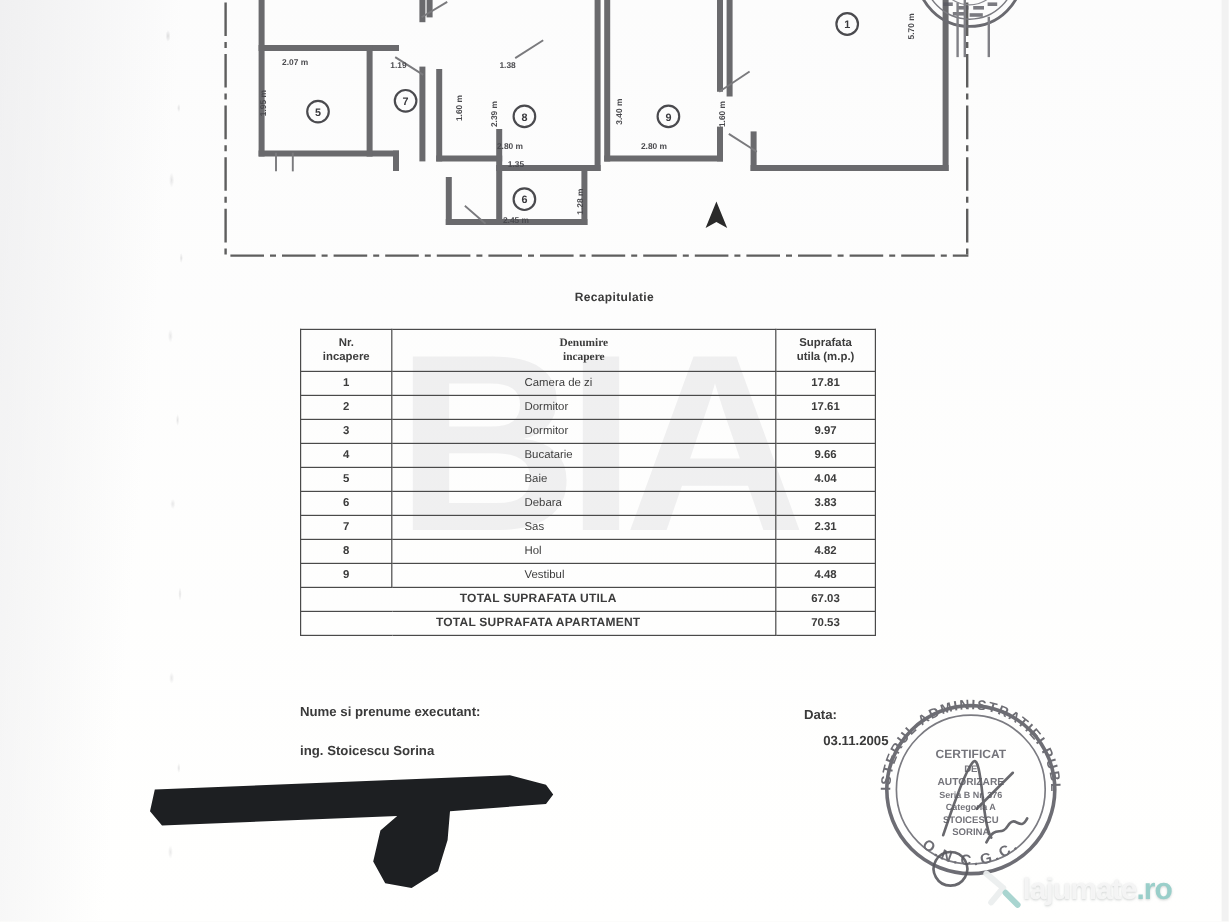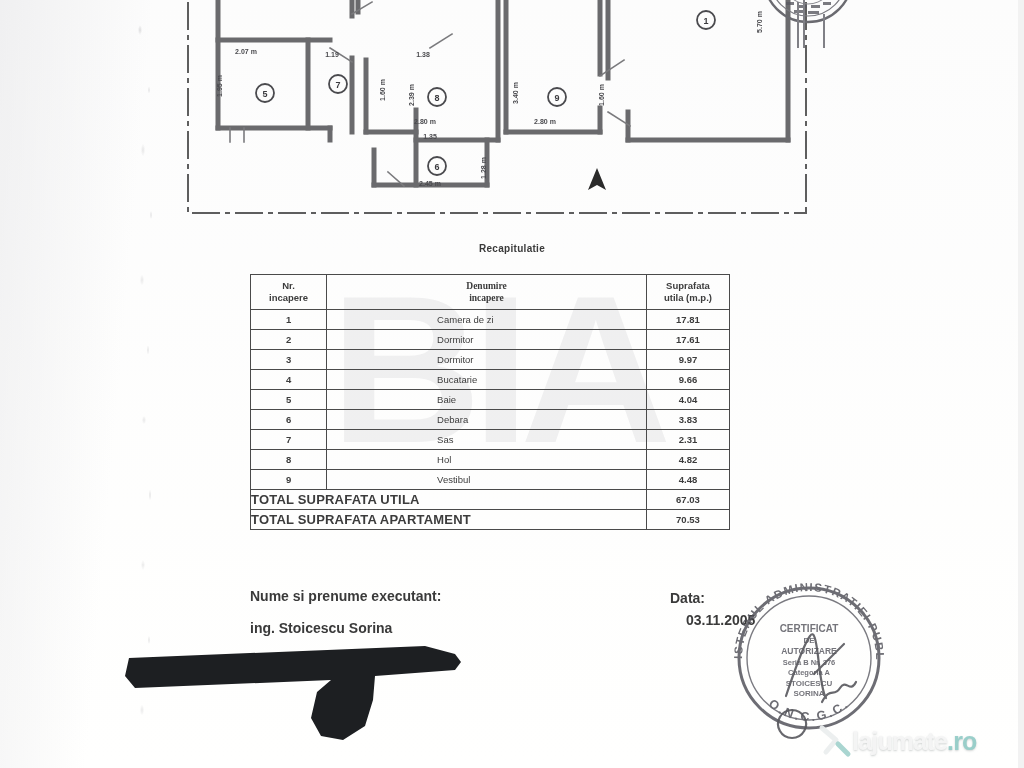--- a/index.html
+++ b/index.html
@@ -58,23 +58,23 @@
   table{border-collapse:collapse;width:100%;
         font-size:9.5px;color:#3c3c3c;}
   th,td{border:1px solid #4a4a4a;padding:0;height:19px;line-height:19px;}
   thead th{height:34px;line-height:12px;font-size:9.5px;font-weight:700;text-align:center;}
   .c-nr{width:92px;text-align:center;}
   .c-den{width:288px;text-align:left;padding-left:110px;}
   .c-sup{width:100px;text-align:center;}
   td.num{text-align:center;font-weight:700;}
   td.val{text-align:center;font-weight:700;}
   tr.total td{font-weight:700;}
-  .tot-label{font-size:13px;letter-spacing:.2px;}
-  
-  .ftxt{position:absolute;font-size:14px;color:#3a3a3a;font-weight:600;}
+  .tot-label{text-align:center;font-size:10px;letter-spacing:.2px;}
+  
+  .ftxt{position:absolute;font-size:11px;color:#3a3a3a;font-weight:600;}
   #nume-lbl{left:250px;top:588px;}
   #nume-val{left:250px;top:620px;}
   #data-lbl{left:670px;top:590px;}
   #data-val{left:649px;top:612px;padding-left:37px;}
   
   #redact{position:absolute;left:125px;top:640px;width:350px;height:110px;}
   
   #stamp{position:absolute;left:726px;top:570px;width:165px;height:170px;}
   #stamp2{position:absolute;left:748px;top:-34px;width:120px;height:82px;overflow:hidden;}
   

